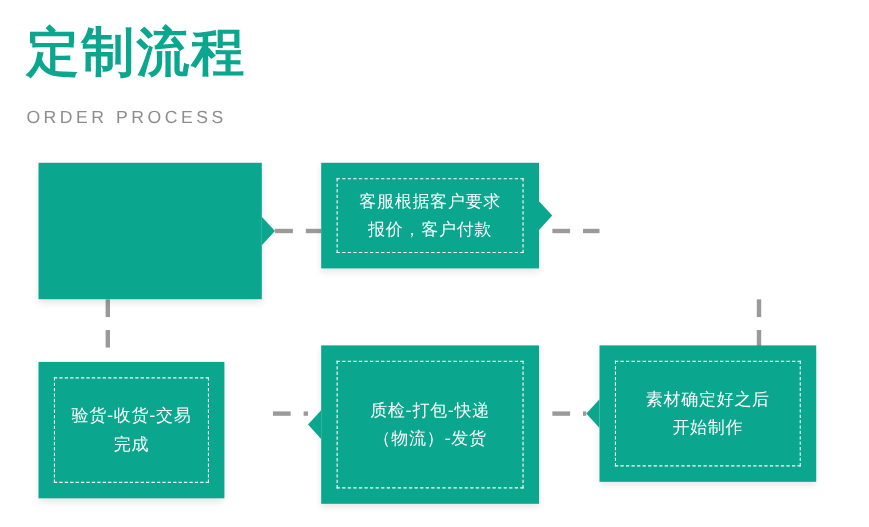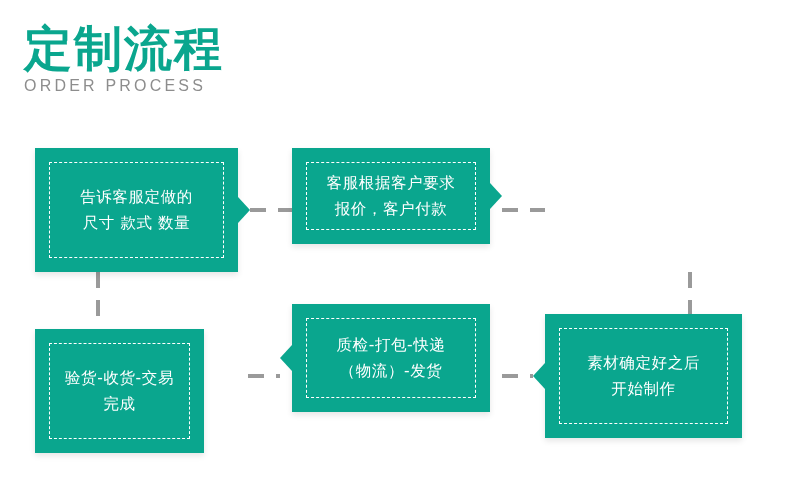--- a/index.html
+++ b/index.html
@@ -34,21 +34,21 @@
   .title {
     font-family: "DejaVu Sans", "Liberation Sans", sans-serif;
     font-size: 48px;
     line-height: 56px;
     font-weight: bold;
     color: #0aa68e;
     letter-spacing: 2px;
     white-space: nowrap;
   }
   .subtitle {
-    margin-top: 0;
+    margin-top: 22px;
     font-family: "Liberation Sans", "DejaVu Sans", sans-serif;
     font-size: 16px;
     line-height: 20px;
     font-weight: normal;
     color: #8d8d8d;
     letter-spacing: 3.2px;
     white-space: nowrap;
   }
 
   
@@ -136,44 +136,40 @@
 
   <div class="conn-h" style="left:250px; top:208px; width:42px;"></div>
 
   <div class="conn-h" style="left:502px; top:208px; width:43px;"></div>
 
   <div class="conn-h" style="left:502px; top:374px; width:31px;"></div>
 
   <div class="conn-h" style="left:248px; top:374px; width:32px;"></div>
 
   <div class="node" style="left:35px; top:148px; width:203px; height:124px;">
-    <div class="node-inner">
-      <div class="node-text">告诉客服定做的
-尺寸 款式 数量</div>
-    </div>
     <div class="beak beak-right"></div>
   </div>
 
   <div class="node" style="left:292px; top:148px; width:198px; height:96px;">
     <div class="node-inner">
       <div class="node-text">客服根据客户要求
 报价，客户付款</div>
     </div>
     <div class="beak beak-right"></div>
   </div>
 
 
   <div class="node" style="left:35px; top:300px; width:169px; height:124px;margin-top:29px;">
     <div class="node-inner">
       <div class="node-text">验货-收货-交易
 完成</div>
     </div>
   </div>
 
-  <div class="node" style="left:292px; top:304px; width:198px; height:108px;">
+  <div class="node" style="left:292px; top:314px; width:198px; height:144px;">
     <div class="node-inner">
       <div class="node-text">质检-打包-快递
 （物流）-发货</div>
     </div>
     <div class="beak beak-left"></div>
   </div>
 
   <div class="node" style="left:545px; top:314px; width:197px; height:124px;">
     <div class="node-inner">
       <div class="node-text">素材确定好之后

